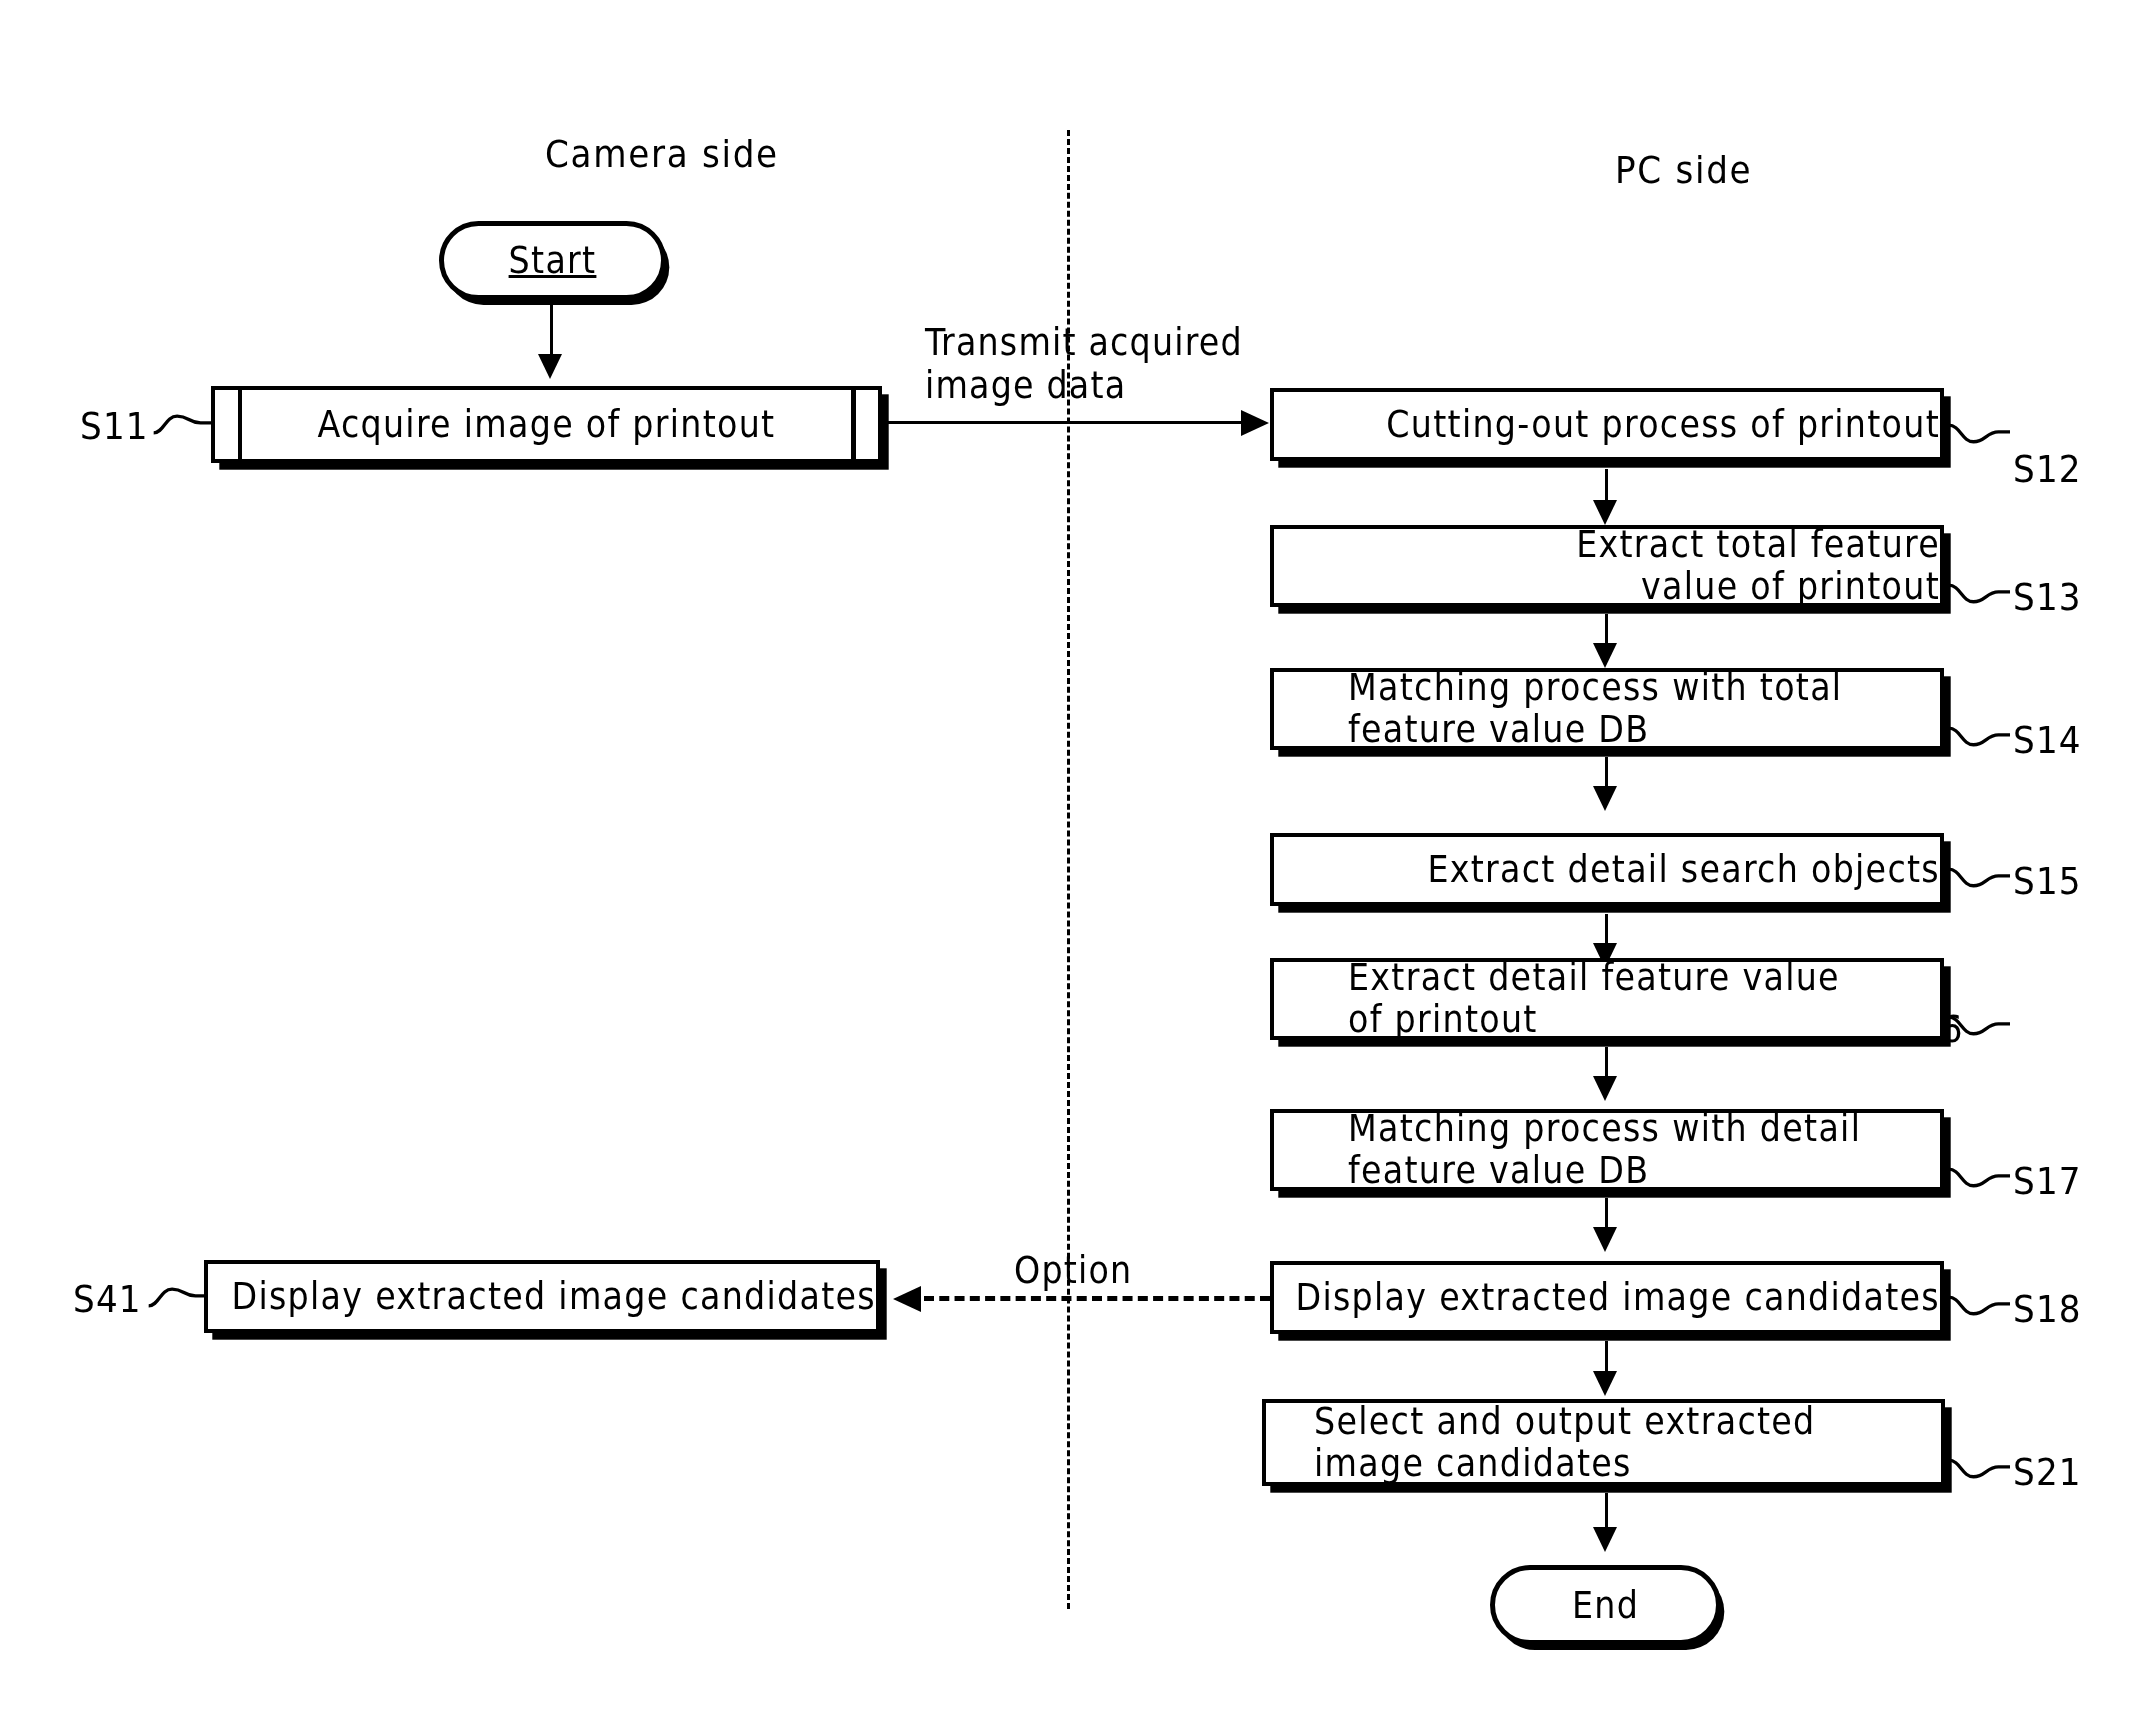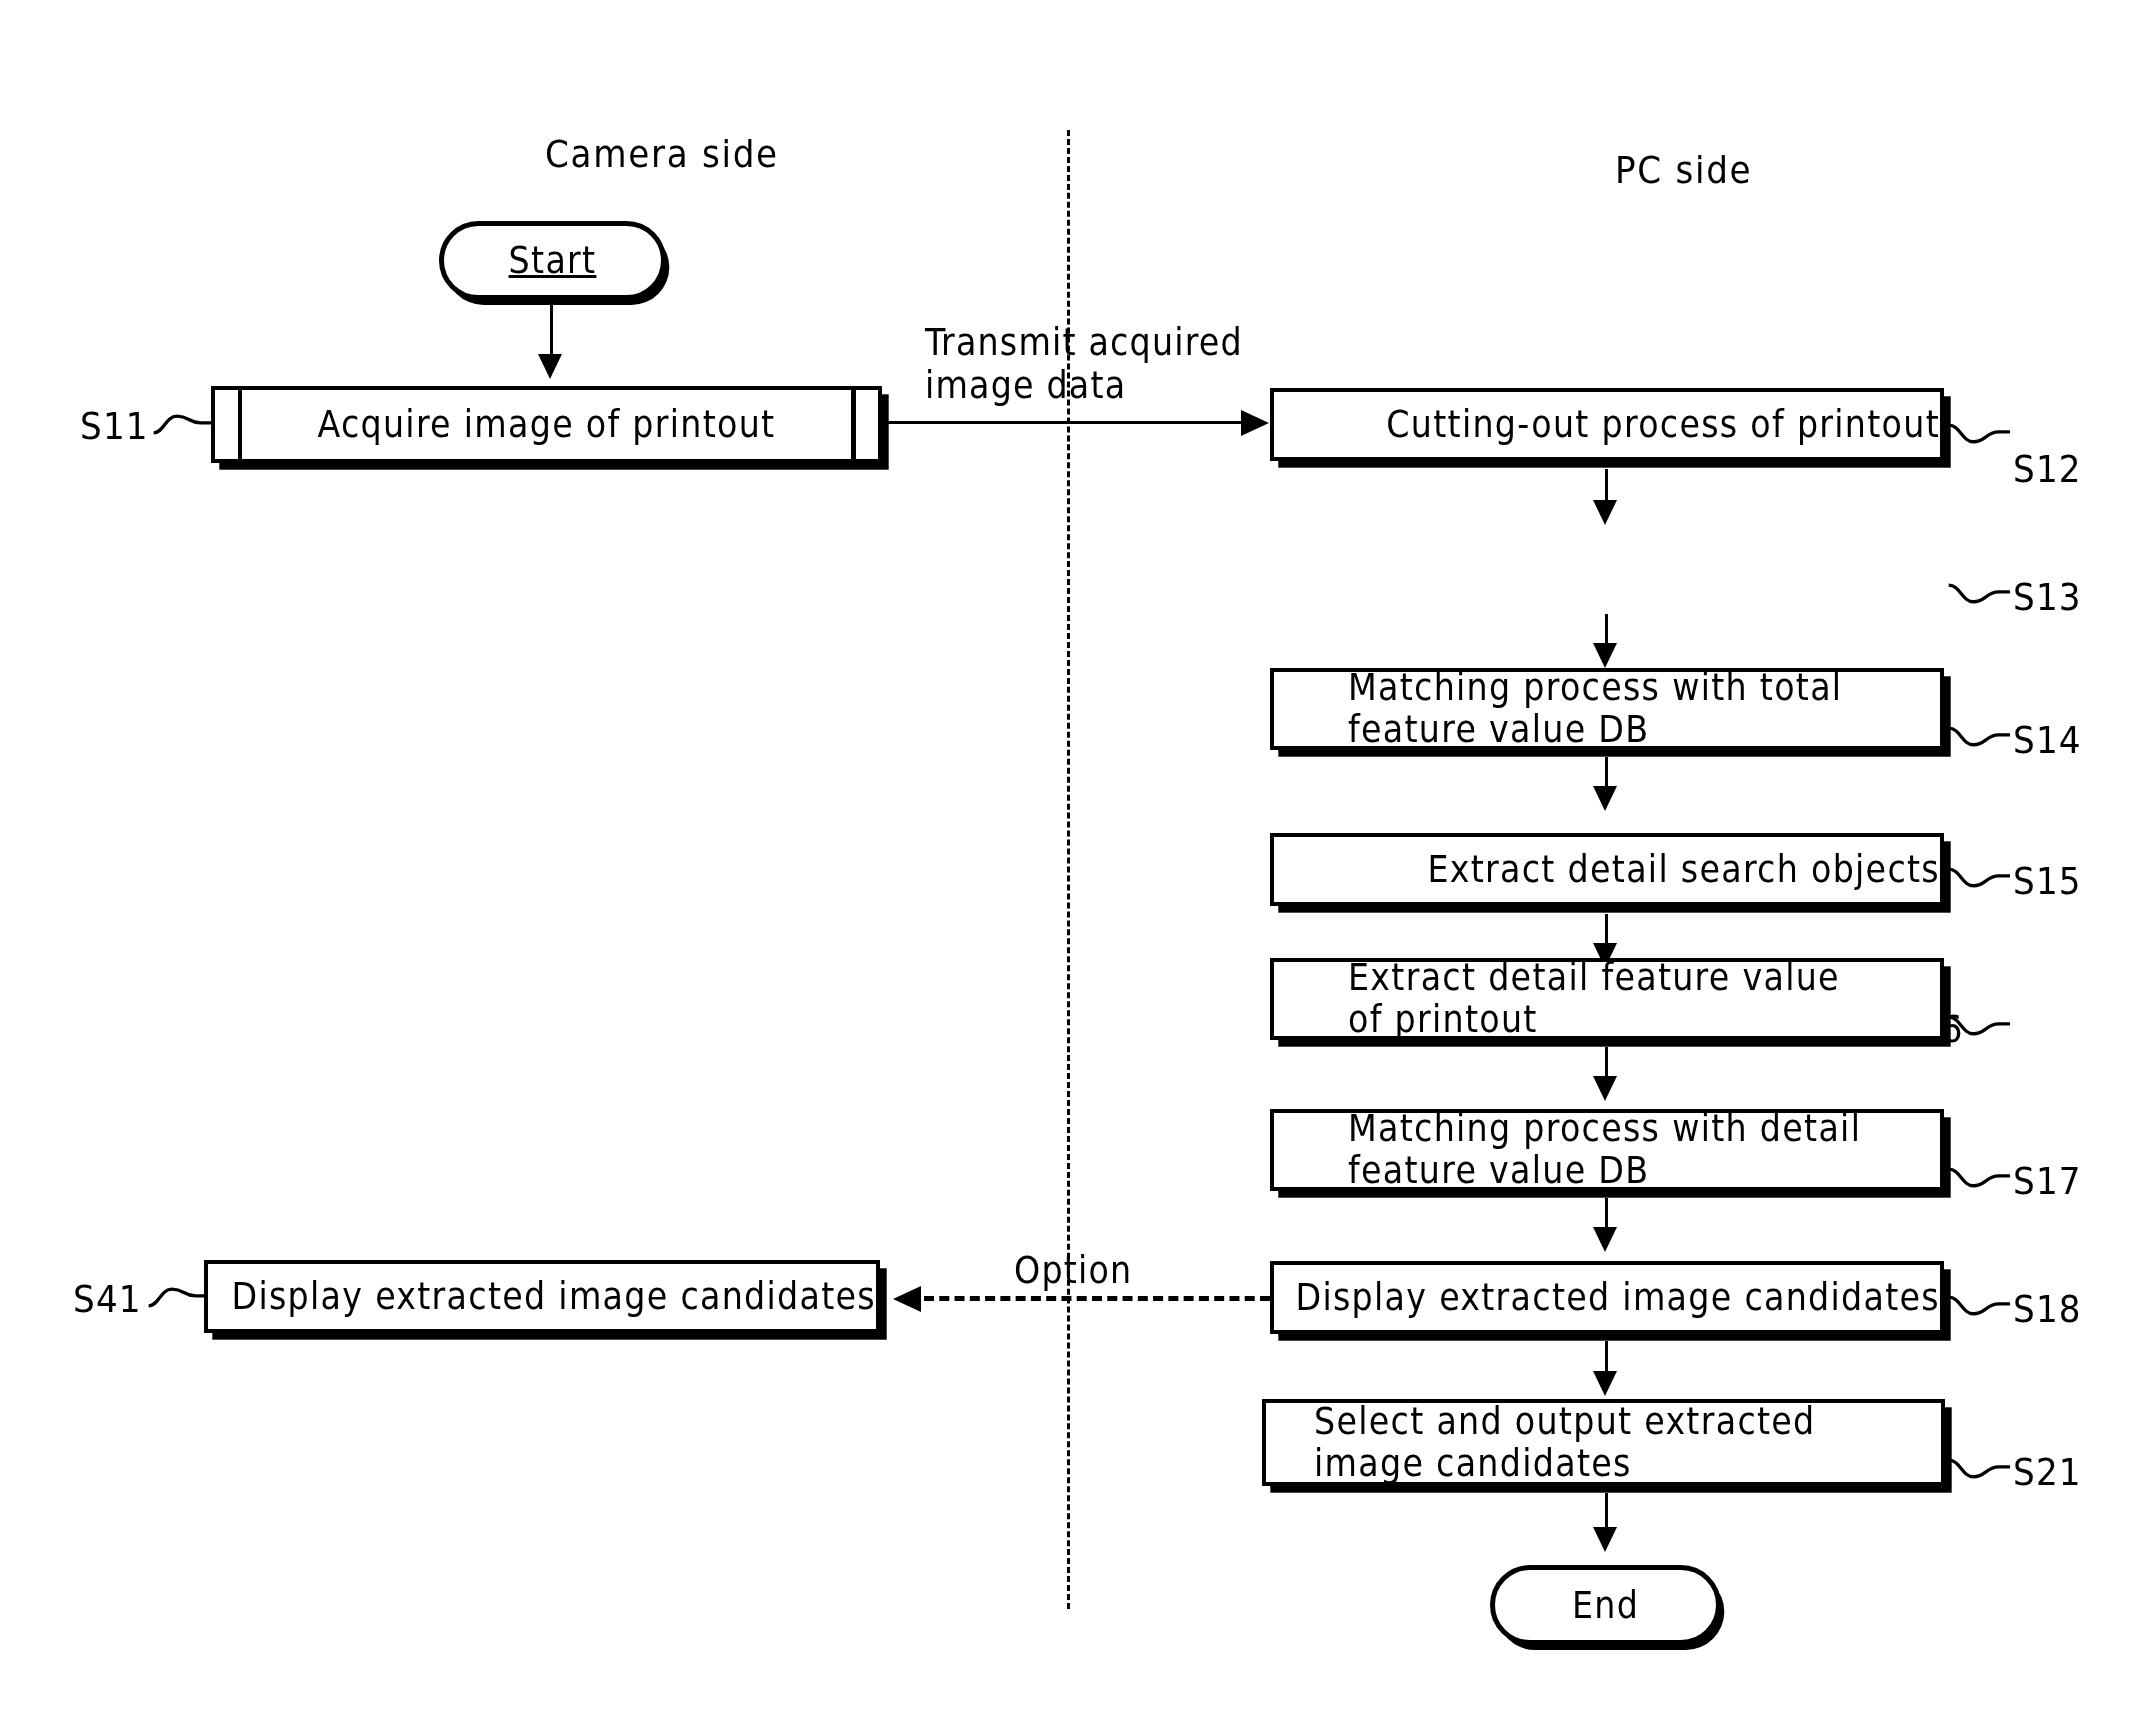--- a/index.html
+++ b/index.html
@@ -198,20 +198,23 @@
     <div class="ptext">Cutting-out process of printout</div>
   </div>
   <div class="stepref" style="left:2013px; top:415px;margin-top:32px;">S12</div>
   <svg class="squig" style="left:1947px; top:410px;" width="68" height="42" viewBox="0 0 82 50">
     <path d="M2 18 C 16 18, 18 38, 32 38 C 46 38, 48 26, 62 26 L 76 26" fill="none" stroke="#000" stroke-width="4"></path>
   </svg>
 
   <div class="vline" style="left:1605px; top:469px; height:37px;"></div>
   <div class="arrowhead-down" style="left:1593px; top:500px;"></div>
 
+  <div class="pbox center" style="left:1270px; top:525px; width:674px; height:82px;">
+    <div class="ptext"><span>Extract total feature</span><br><span>value of printout</span></div>
+  </div>
   <div class="stepref" style="left:2013px; top:575px;">S13</div>
   <svg class="squig" style="left:1947px; top:570px;" width="68" height="42" viewBox="0 0 82 50">
     <path d="M2 18 C 16 18, 18 38, 32 38 C 46 38, 48 26, 62 26 L 76 26" fill="none" stroke="#000" stroke-width="4"></path>
   </svg>
 
   <div class="vline" style="left:1605px; top:614px; height:35px;"></div>
   <div class="arrowhead-down" style="left:1593px; top:643px;"></div>
 
   <div class="pbox lefty" style="left:1270px; top:668px; width:674px; height:82px;">
     <div class="ptext"><span>Matching process with total</span><br><span>feature value DB</span></div>

